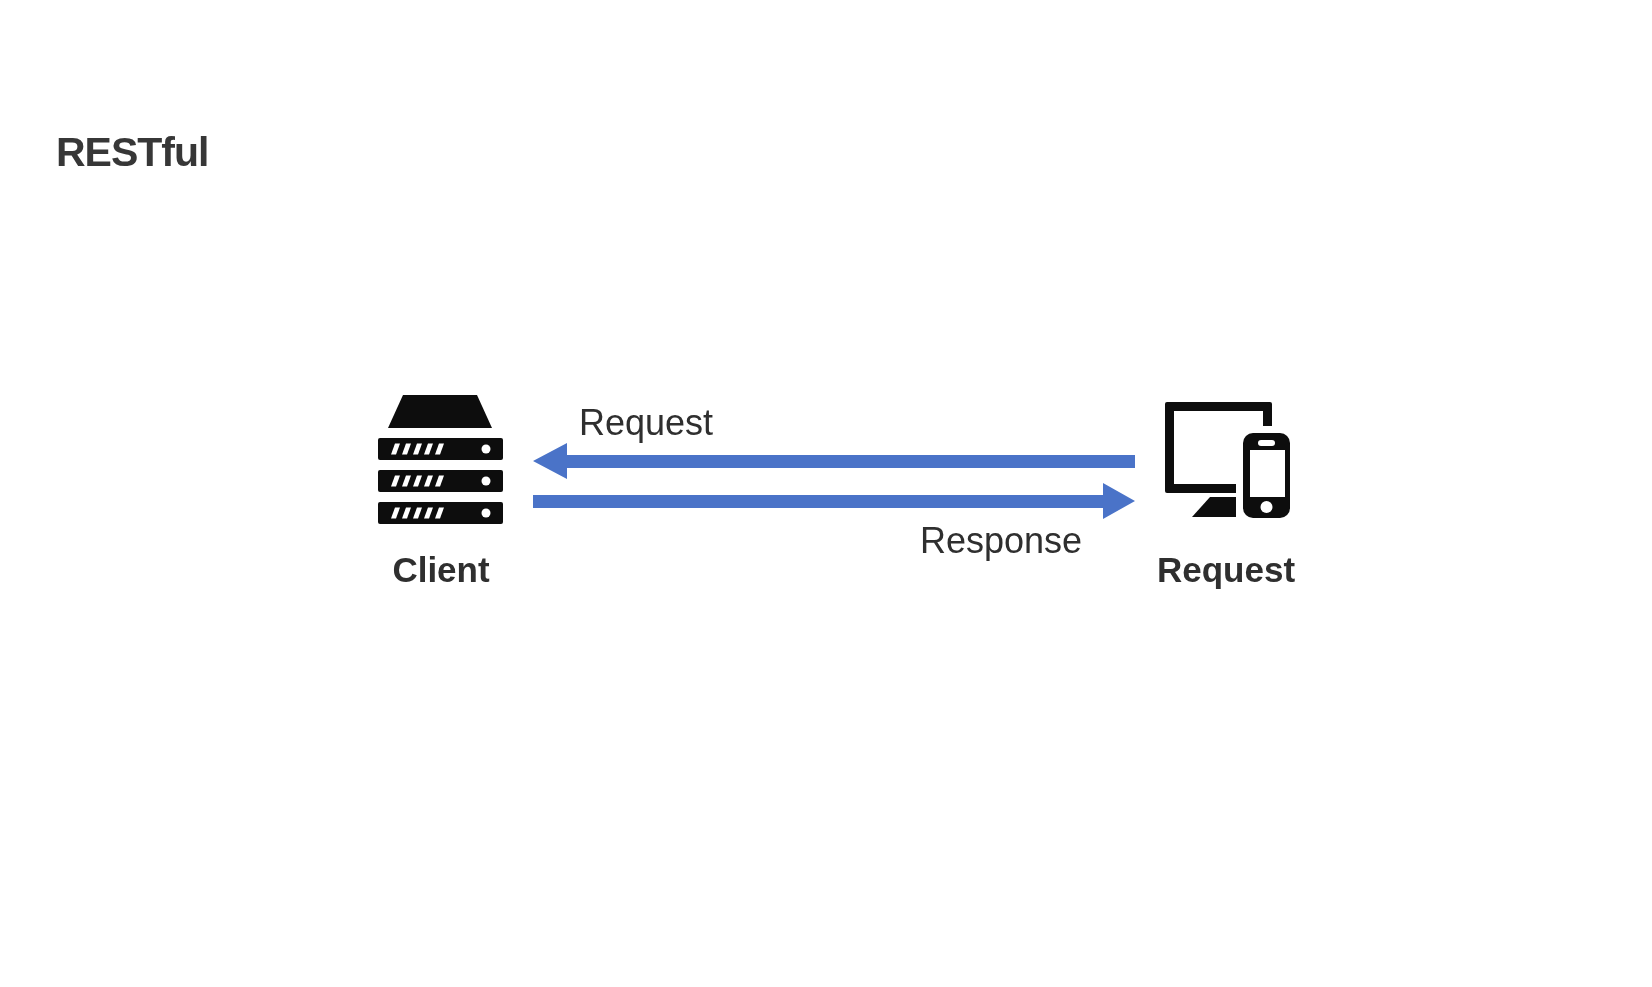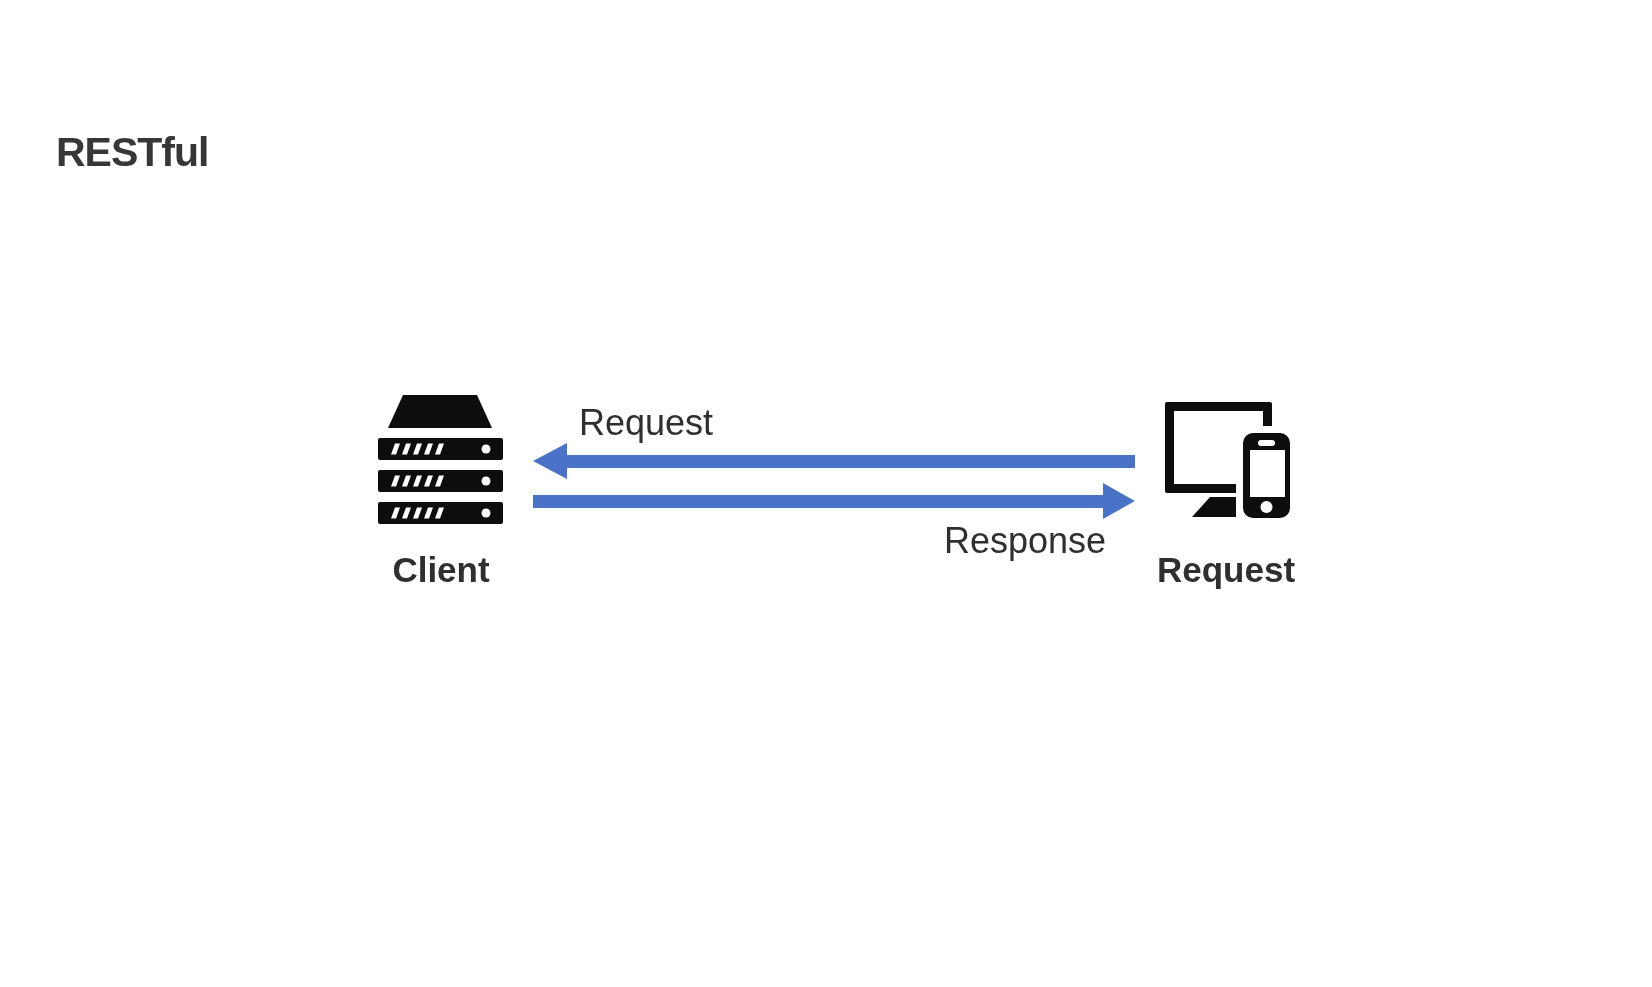--- a/index.html
+++ b/index.html
@@ -52,21 +52,21 @@
 
   .flow-label {
     position: absolute;
     font-size: 36px;
     font-weight: 400;
     color: var(--text);
     line-height: 1.1;
     white-space: nowrap;
   }
   .request-label  { left: 579px; top: 403px; }
-  .response-label { left: 944px; top: 521px; }
+  .response-label { left: 920px; top: 521px; }
 </style>
 </head>
 <body>
 
 <div class="stage">
 
   <h1 class="page-title">RESTful</h1>
 
   <svg class="icon-svg server-icon" viewBox="0 0 126 135" aria-hidden="true">
     <defs>

